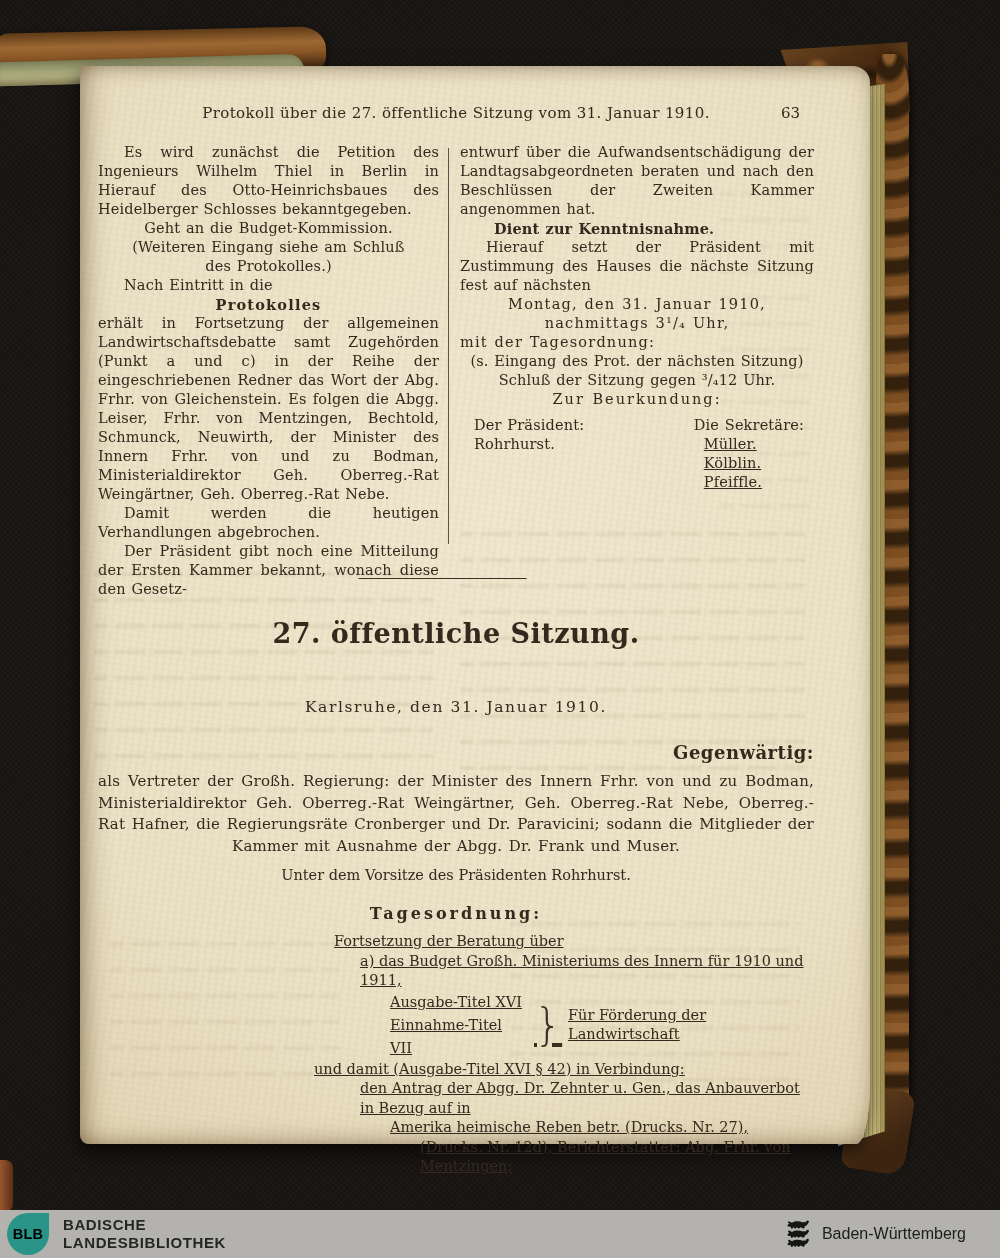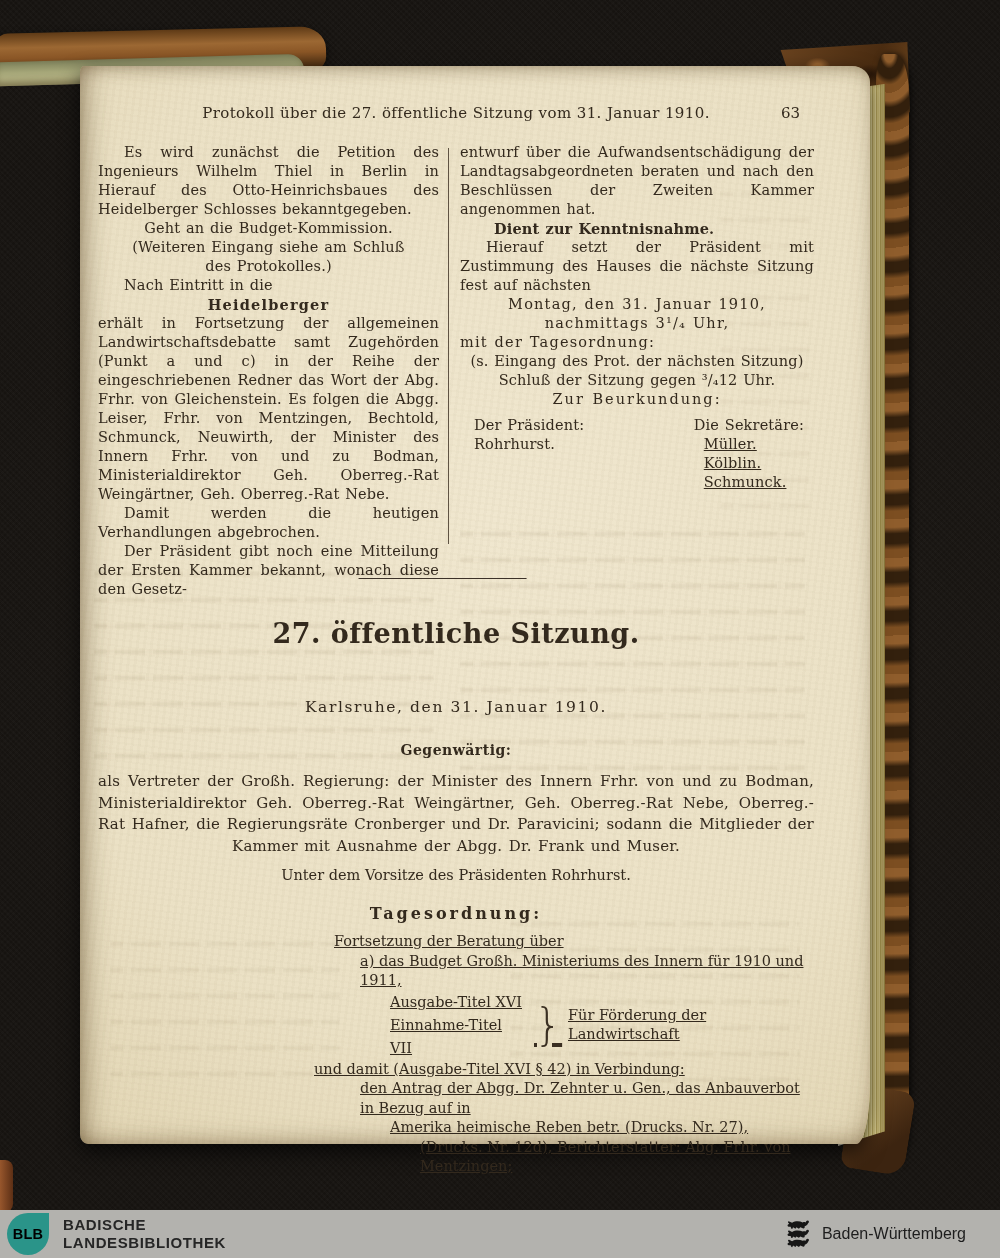--- a/index.html
+++ b/index.html
@@ -88,22 +88,22 @@
   .attest .blk{text-align:left;}
   .attest .names div{padding-left:10px;text-decoration:underline;}
   
   .session{position:absolute;left:18px;width:716px;top:0;}
   .rule{position:absolute;left:50%;transform:translateX(-58%);top:512px;width:168px;
     border-top:1.6px solid #3c3128;}
   .s-heading{position:absolute;left:0;top:552px;width:100%;text-align:center;
     font-size:27px;font-weight:bold;letter-spacing:.5px;}
   .s-place{position:absolute;left:0;top:632px;width:100%;text-align:center;
     font-size:15.5px;letter-spacing:1.6px;}
-  .s-present-h{position:absolute;left:0;top:676px;width:100%;text-align:center;
-    font-size:14px;font-weight:bold;letter-spacing:.5px;}
+  .s-present-h{position:absolute;left:0;top:676px;width:100%;text-align:right;
+    font-size:18px;font-weight:bold;letter-spacing:.5px;}
   .s-present{position:absolute;left:0;top:705px;width:100%;font-size:15px;line-height:21.5px;
     text-align:justify;text-align-last:center;letter-spacing:.2px;word-spacing:1.5px;}
   .s-chair{position:absolute;left:0;top:801px;width:100%;text-align:center;font-size:14.5px;}
   .s-agenda-h{position:absolute;left:0;top:838px;width:100%;text-align:center;
     font-size:16px;font-weight:bold;letter-spacing:3px;}
   .agenda{position:absolute;left:0;top:866px;width:100%;font-size:14.5px;line-height:19.5px;}
   .agenda div{margin:0;text-decoration:underline;}
   .ag-intro{padding-left:236px;}
   .ag-a{padding-left:262px;margin-top:3px;}
   .ag-bracket{display:flex;align-items:center;padding-left:292px;margin-top:2px;}
@@ -151,21 +151,21 @@
   <div class="page-header">Protokoll über die 27. öffentliche Sitzung vom 31. Januar 1910.</div>
   <div class="page-number">63</div>
 
   <div class="col-divider"></div>
 
   <div class="col col-left">
     <p class="indent">Es wird zunächst die Petition des Ingenieurs Wilhelm Thiel in Berlin in Hierauf des Otto-Heinrichsbaues des Heidelberger Schlosses bekanntgegeben.</p>
     <p class="ctr">Geht an die Budget-Kommission.</p>
     <p class="ctr mt4" style="padding:0 26px;">(Weiteren Eingang siehe am Schluß des Protokolles.)</p>
     <p class="indent mt8">Nach Eintritt in die</p>
-    <p class="ctr bold sp1">Heidelberger</p>
+    <p class="ctr bold sp1">Protokolles</p>
     <p>erhält in Fortsetzung der allgemeinen Landwirtschaftsdebatte samt Zugehörden (Punkt a und c) in der Reihe der eingeschriebenen Redner das Wort der Abg. Frhr. von Gleichenstein. Es folgen die Abgg. Leiser, Frhr. von Mentzingen, Bechtold, Schmunck, Neuwirth, der Minister des Innern Frhr. von und zu Bodman, Ministerialdirektor Geh. Oberreg.-Rat Weingärtner, Geh. Oberreg.-Rat Nebe.</p>
     <p class="indent mt8">Damit werden die heutigen Verhandlungen abgebrochen.</p>
     <p class="indent mt8">Der Präsident gibt noch eine Mitteilung der Ersten Kammer bekannt, wonach diese den Gesetz-</p>
   </div>
 
   <div class="col col-right">
     <p>entwurf über die Aufwandsentschädigung der Landtagsabgeordneten beraten und nach den Beschlüssen der Zweiten Kammer angenommen hat.</p>
     <p class="bold" style="text-indent:34px;text-align:left;">Dient zur Kenntnisnahme.</p>
     <p class="indent">Hierauf setzt der Präsident mit Zustimmung des Hauses die nächste Sitzung fest auf nächsten</p>
     <p class="ctr sp1 mt8">Montag, den 31. Januar 1910,</p>
@@ -177,21 +177,21 @@
     <div class="attest">
       <div class="blk">
         <div>Der Präsident:</div>
         <div>Rohrhurst.</div>
       </div>
       <div class="blk">
         <div>Die Sekretäre:</div>
         <div class="names">
           <div>Müller.</div>
           <div>Kölblin.</div>
-          <div>Schmunck.</div>
+          <div>Pfeiffle.</div>
         </div>
       </div>
     </div>
   </div>
 
   <div class="session">
     <div class="rule"></div>
     <div class="s-heading">27. öffentliche Sitzung.</div>
     <div class="s-place">Karlsruhe, den 31. Januar 1910.</div>
     <div class="s-present-h">Gegenwärtig:</div>

